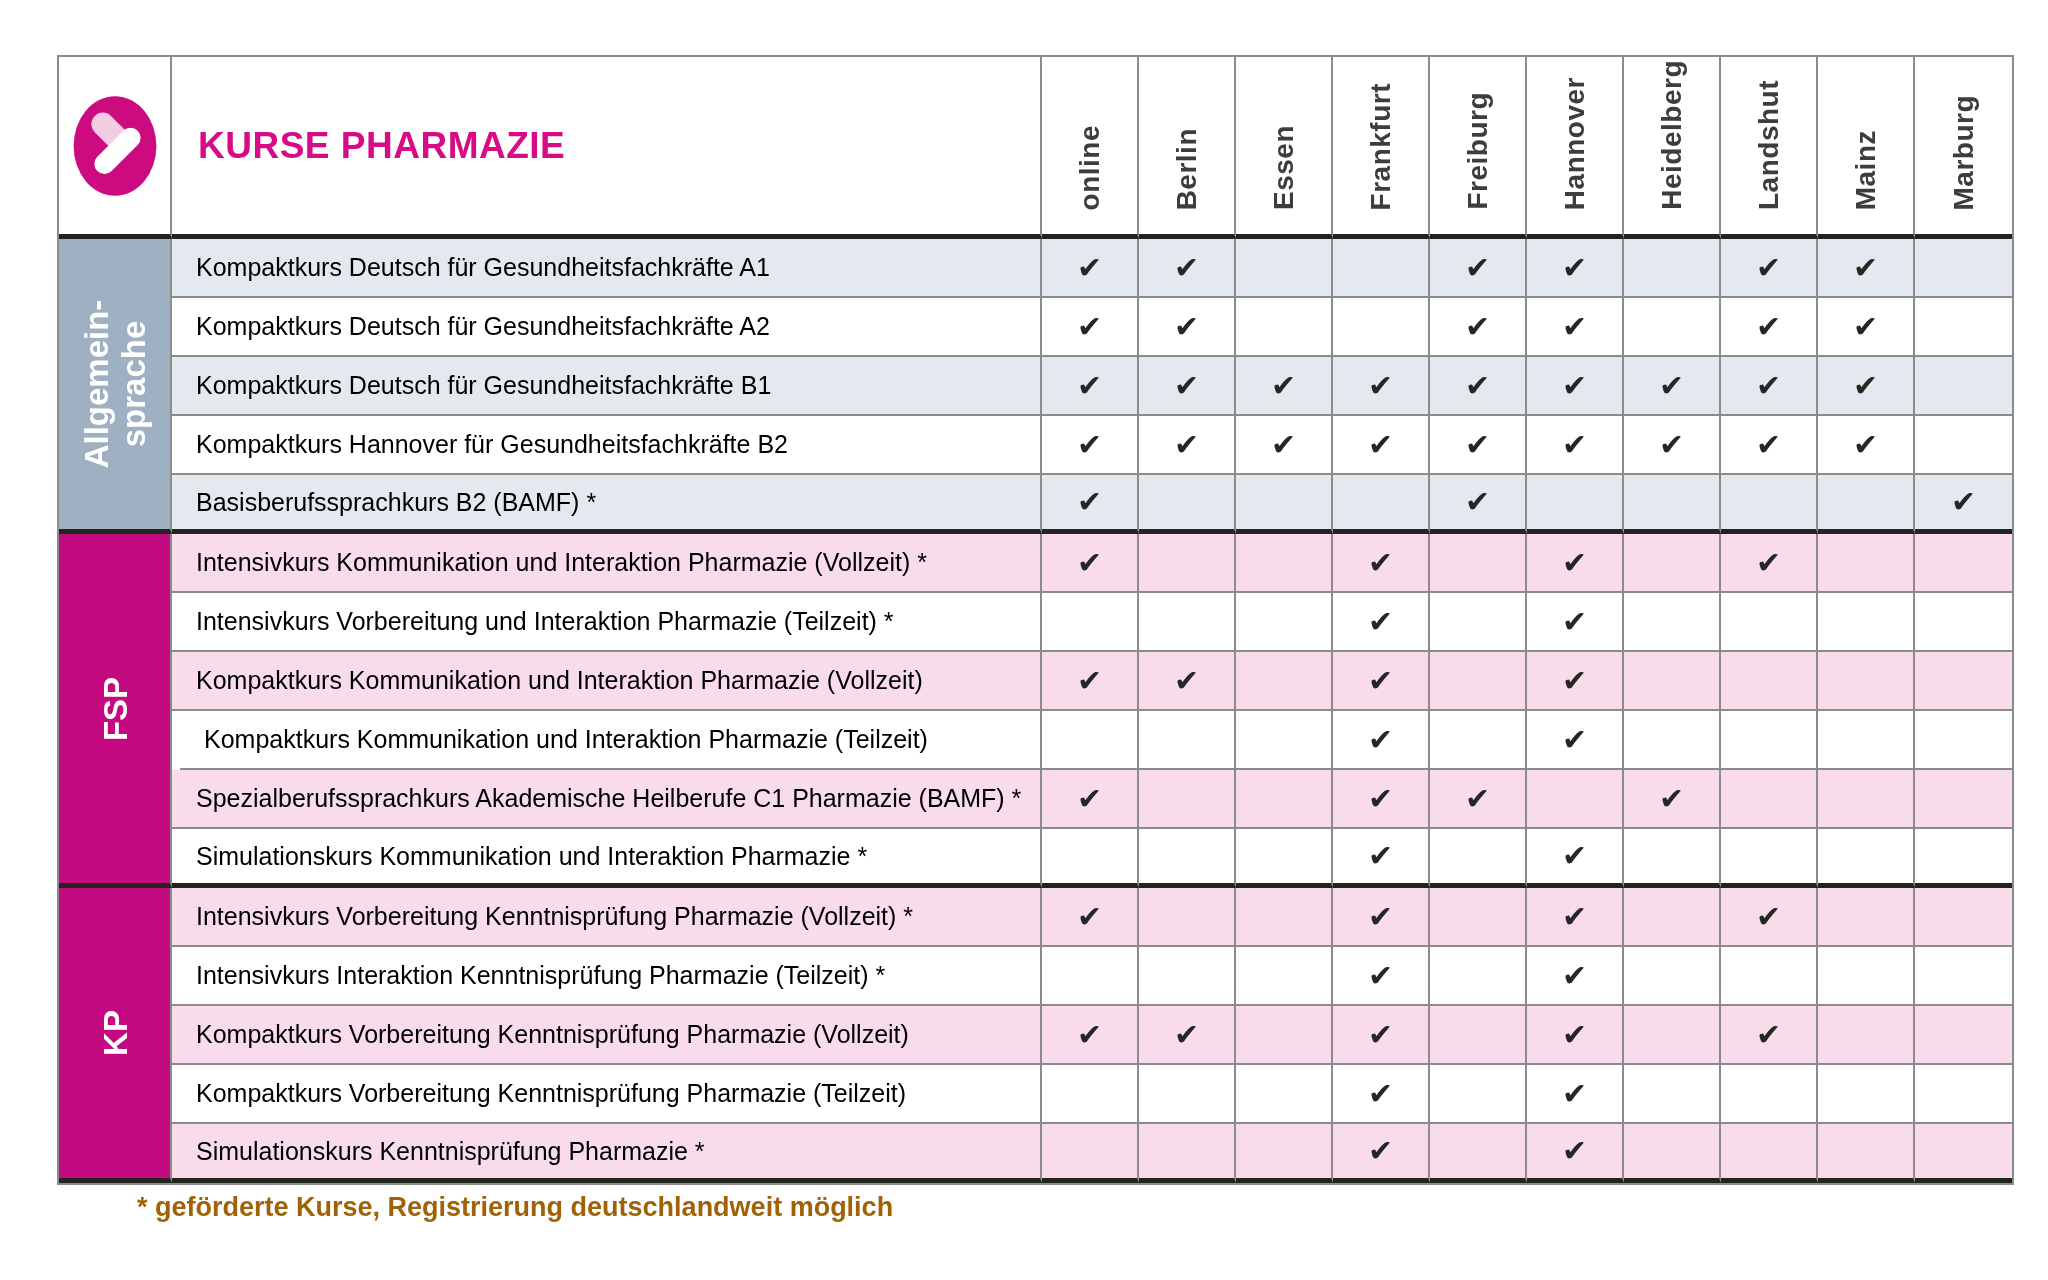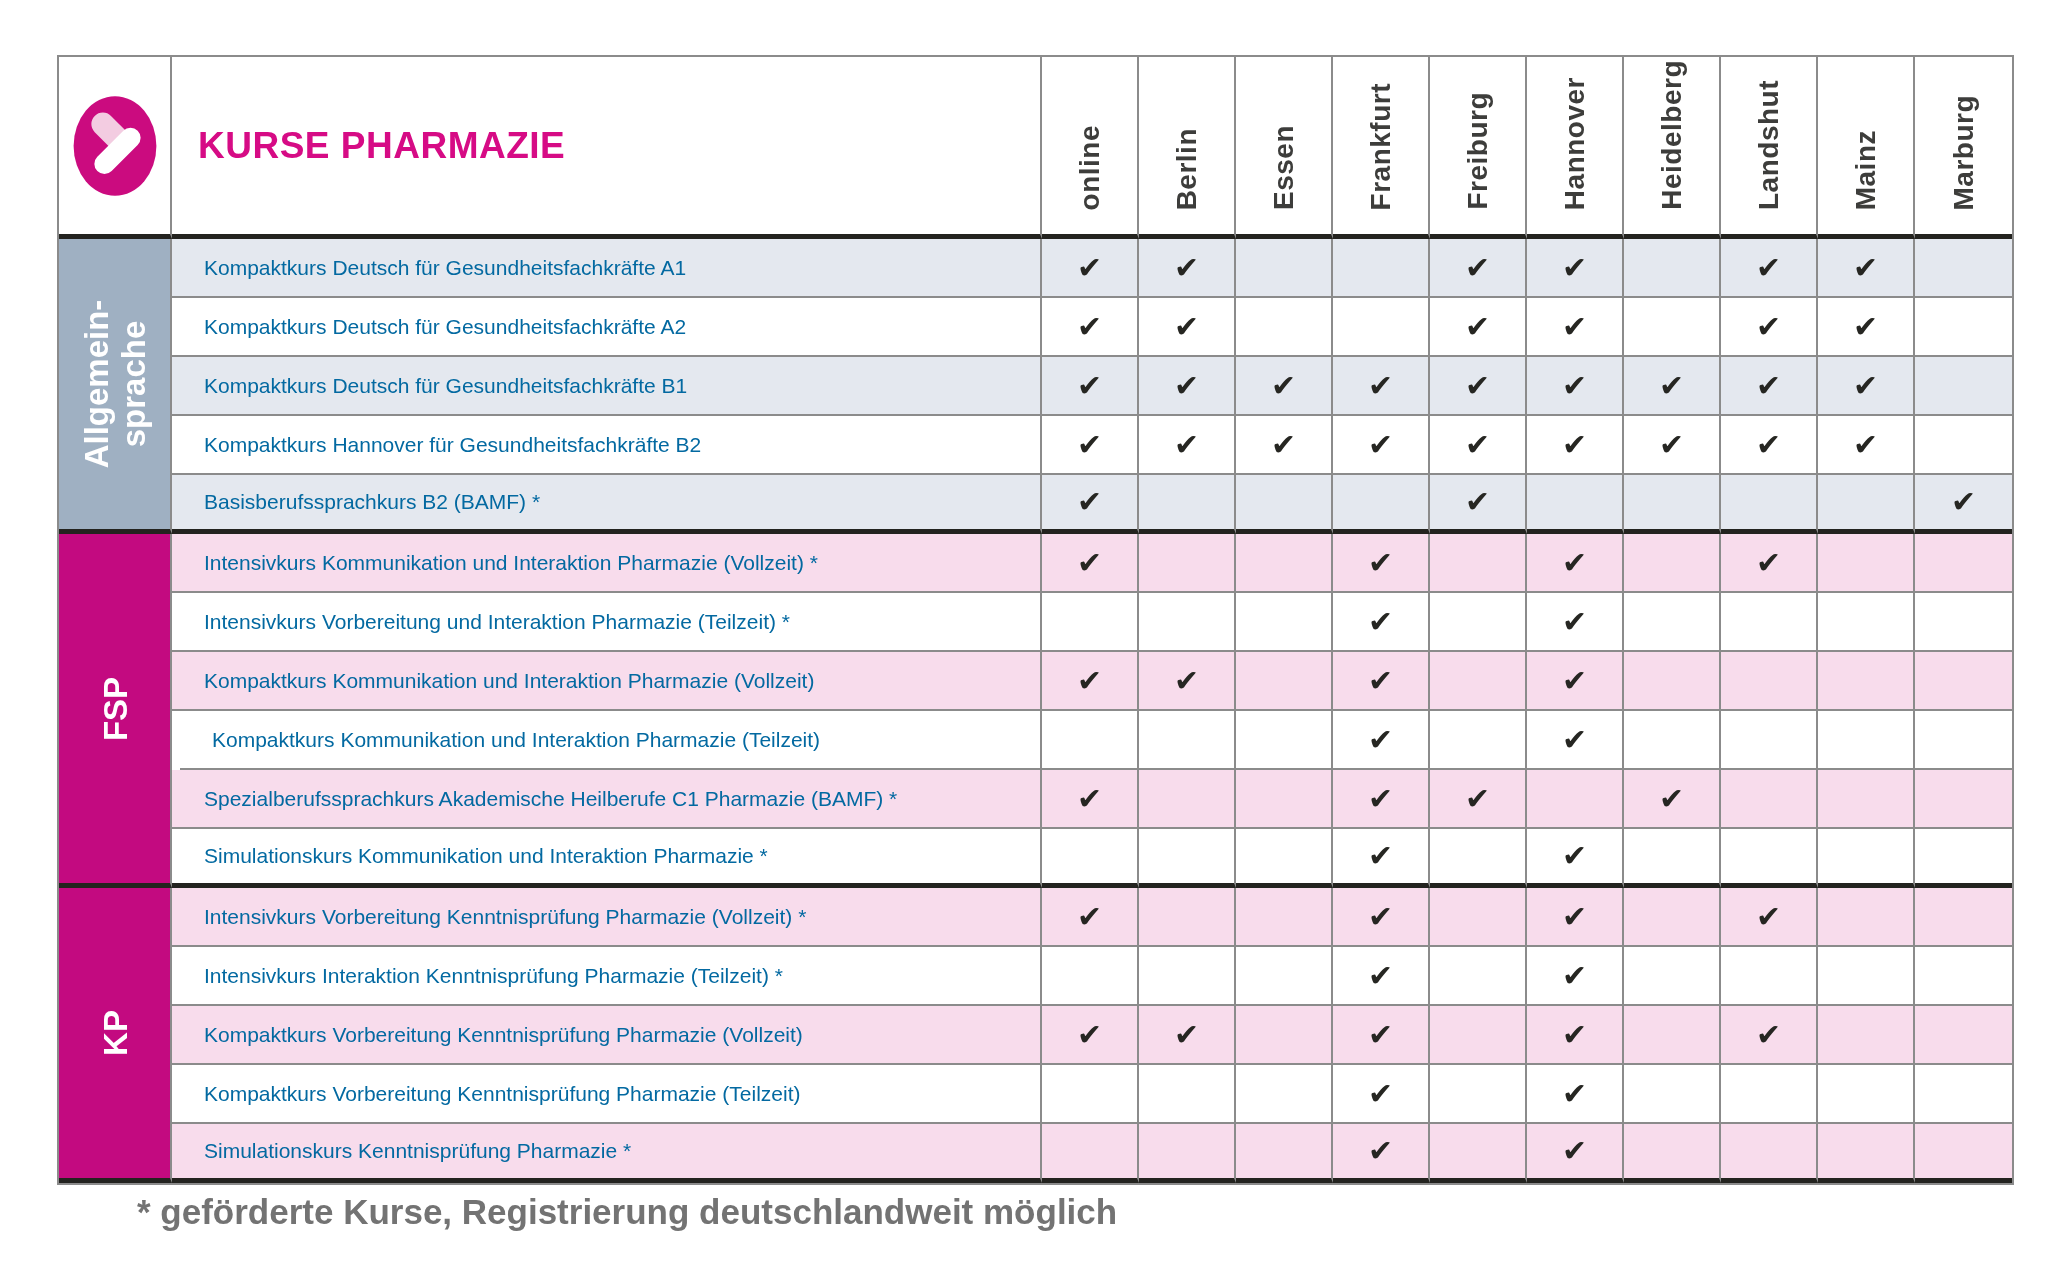--- a/index.html
+++ b/index.html
@@ -27,29 +27,29 @@
     writing-mode:vertical-rl;transform:rotate(180deg);
     font-weight:bold;font-size:28px;color:#3d3d3b;letter-spacing:.5px;white-space:nowrap;
   }
   .glabel{position:relative;align-items:center;justify-content:center;overflow:hidden;}
   .glabel-blue{background:#9fb0c2;}
   .glabel-mag{background:#c30a80;}
   .glabel-inner{
     position:absolute;left:50%;top:50%;transform:translate(-50%,-50%) rotate(-90deg);
     color:#ffffff;font-weight:bold;font-size:33px;line-height:37px;text-align:center;white-space:nowrap;
   }
-  .course-cell{align-items:center;padding-left:32px;font-size:21px;color:#0369a1;white-space:nowrap;overflow:hidden;}
+  .course-cell{align-items:center;padding-left:24px;font-size:25px;color:#000000;white-space:nowrap;overflow:hidden;}
   .check-cell{align-items:center;justify-content:center;}
   .check-mark{font-family:"DejaVu Sans",sans-serif;font-size:30px;line-height:30px;color:#262622;}
   .bg-blue{background:#e4e8ef;}
   .bg-pink{background:#f8dcec;}
   .bg-white{background:#ffffff;}
   .footnote{
     position:absolute;left:137px;top:1192px;
-    font-weight:bold;font-size:35px;color:#737373;
+    font-weight:bold;font-size:27px;color:#a16207;
   }
 </style>
 </head>
 <body>
 
 <div class="page">
 
   <div class="ctable" id="ctable">
 
     <div class="cell hcell logo-cell" style="grid-row:1;grid-column:1;">

